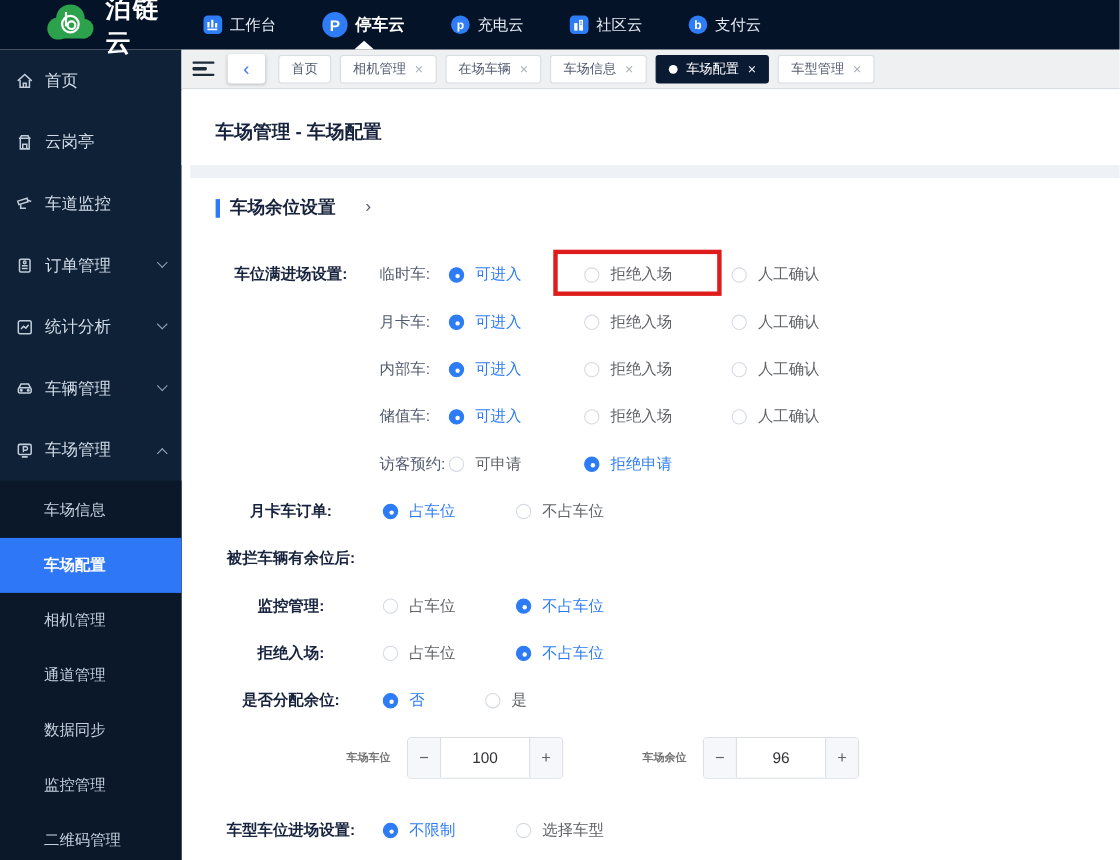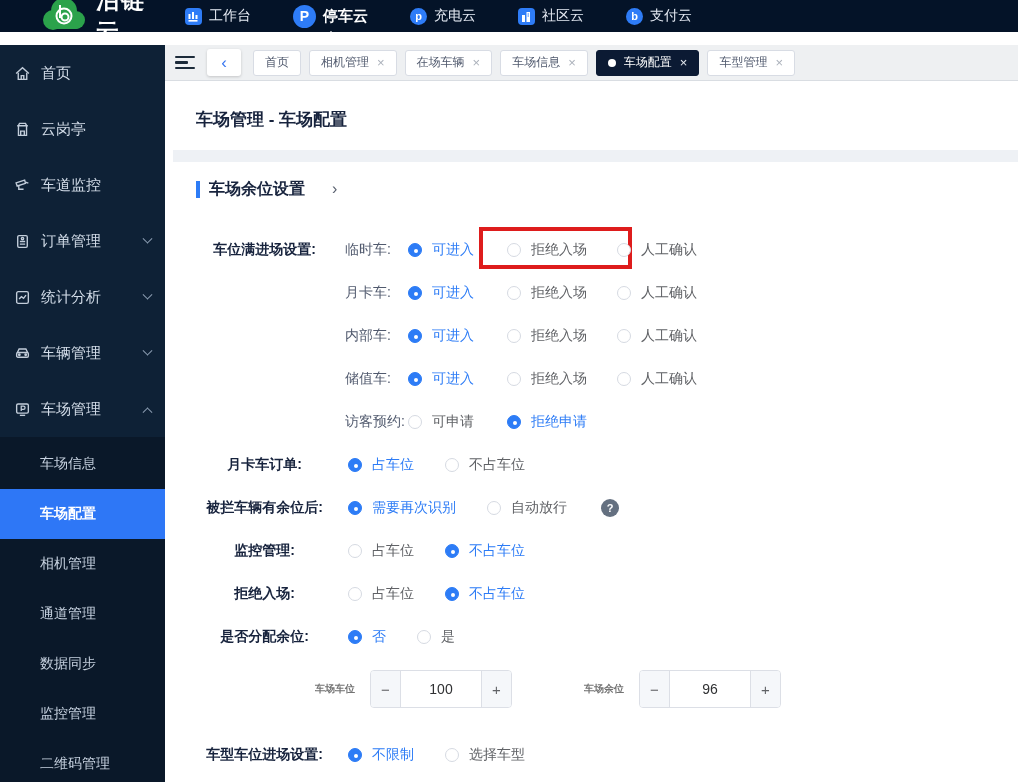--- a/index.html
+++ b/index.html
@@ -2,21 +2,21 @@
 <html><head>
 <meta charset="utf-8">
 <style>
   * { box-sizing: border-box; }
   html,body { margin:0; padding:0; }
   body {
     width:1018px; height:782px; position:relative; overflow:hidden;
     background:#fff; font-family:"Liberation Sans","DejaVu Sans",sans-serif;
   }
   
-  .topbar { position:absolute; top:0; left:0; right:0; height:32px; background:#041328;
+  .topbar { position:absolute; top:0; left:0; right:0; height:45px; background:#041328;
     display:flex; align-items:center; z-index:10; }
   .logo { width:165px; flex:none; display:flex; align-items:center; padding-left:40px; }
   .brand-text { color:#fff; font-size:23px; font-weight:bold; letter-spacing:2px; margin-left:8px; }
   .topnav { display:flex; align-items:center; margin-left:20px; height:45px; }
   .topnav-item { display:flex; align-items:center; height:45px; margin-right:42px;
     color:#e6ebf4; font-size:14px; position:relative; cursor:pointer; }
   .topnav-item.active { color:#fff; font-weight:bold; font-size:15px; }
   .topnav-item.active::after { content:''; position:absolute; bottom:0; left:50%; margin-left:-9px;
     border-left:9px solid transparent; border-right:9px solid transparent; border-bottom:8px solid #fff; }
   .nav-badge { display:flex; align-items:center; justify-content:center; background:#2e7cf7;
@@ -62,21 +62,21 @@
     padding:16px 0 0 23px; }
   .section-head { display:flex; align-items:center; height:22px; }
   .blue-bar { width:4px; height:17px; background:#2d7cf6; margin-right:9px; }
   .section-title { font-size:16px; font-weight:bold; color:#17233d; }
   .section-chev { margin-left:27px; color:#5a6270; font-size:16px; cursor:pointer; }
   
   .form { margin-top:28px; }
   .frow { display:flex; align-items:center; height:43px; }
   .flabel { width:137px; flex:none; text-align:center; font-size:14px; font-weight:bold; color:#17233d; }
   .sublabel { width:63px; flex:none; margin-left:12px; font-size:14px; color:#515a6e; }
-  .opts { display:flex; align-items:center; }
+  .opts { display:flex; align-items:center;gap:24px; }
   .opts.standalone { margin-left:15px; }
   .opt { display:flex; align-items:center; font-size:14px; color:#606266; cursor:pointer; position:relative; }
   .opt .txt { margin-left:10px; }
   .opt.sel .txt { color:#2d7cf6; }
   .opt.g { margin-right:0; }
   .opt.w99 { width:99px; } .opt.w110 { width:110px; }
   .opts.standalone .opt { margin-right:31px; }
   .radio { width:14px; height:14px; border-radius:50%; border:1px solid #d6dae2; background:#fff; flex:none; position:relative; }
   .opt.sel .radio { background:#2d7cf6; border-color:#2d7cf6; }
   .opt.sel .radio::after { content:''; position:absolute; left:5px; top:5px; width:4px; height:4px;
@@ -406,31 +406,20 @@
         </span>
         <span class="opt">
           <span class="radio"></span>
           <span class="txt">不占车位</span>
         </span>
       </div>
     </div>
 
     <div class="frow">
       <span class="flabel">被拦车辆有余位后:</span>
-      <div class="opts standalone">
-        <span class="opt sel">
-          <span class="radio"></span>
-          <span class="txt">需要再次识别</span>
-        </span>
-        <span class="opt">
-          <span class="radio"></span>
-          <span class="txt">自动放行</span>
-        </span>
-        <span class="help">?</span>
-      </div>
     </div>
 
     <div class="frow">
       <span class="flabel">监控管理:</span>
       <div class="opts standalone">
         <span class="opt">
           <span class="radio"></span>
           <span class="txt">占车位</span>
         </span>
         <span class="opt sel">

